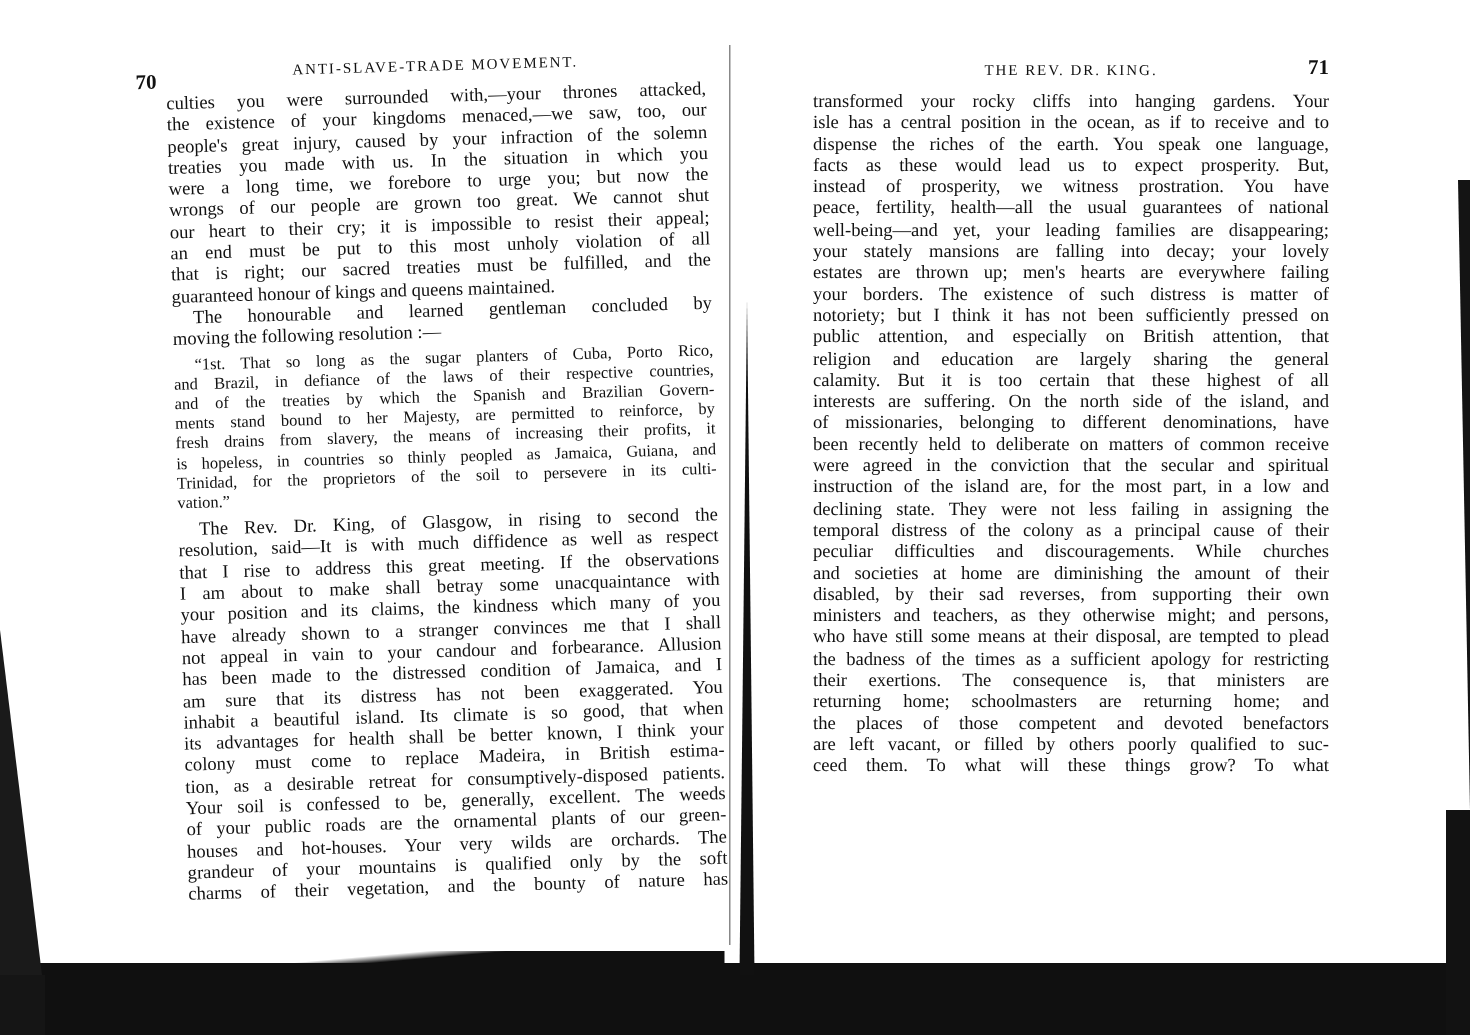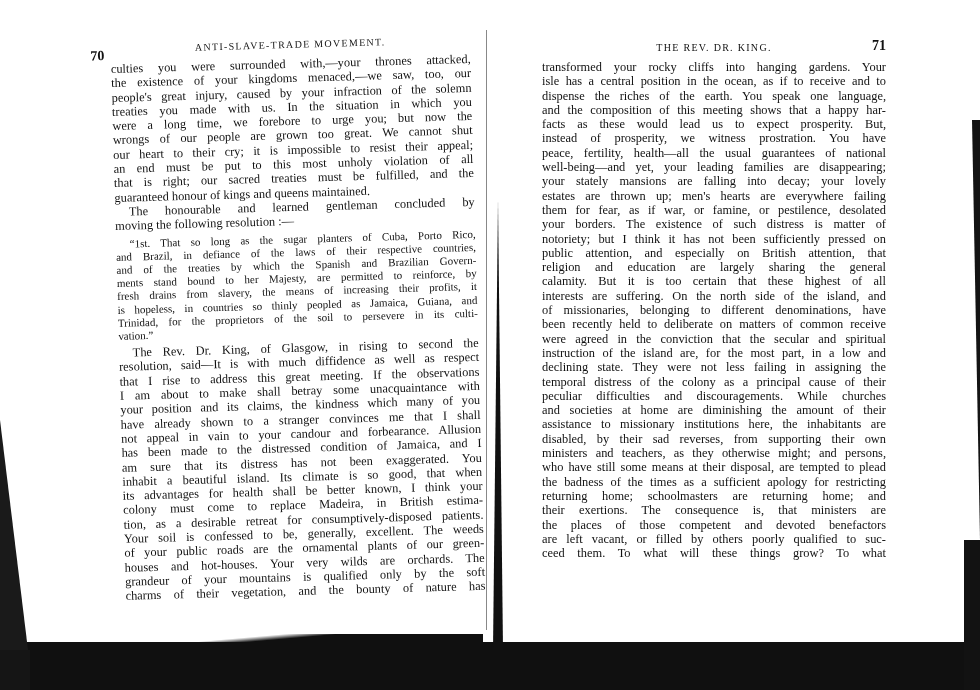--- a/index.html
+++ b/index.html
@@ -199,48 +199,45 @@
 
   <div class="page page-right">
     <div class="running-head">
       <span class="title">THE REV. DR. KING.</span>
       <span class="num">71</span>
     </div>
     <div class="body-text">
       <p>transformed your rocky cliffs into hanging gardens. Your</p>
       <p>isle has a central position in the ocean, as if to receive and to</p>
       <p>dispense the riches of the earth. You speak one language,</p>
-      <p>and the composition of this meeting shows that a happy har-</p>
       <p>facts as these would lead us to expect prosperity. But,</p>
       <p>instead of prosperity, we witness prostration. You have</p>
       <p>peace, fertility, health—all the usual guarantees of national</p>
       <p>well-being—and yet, your leading families are disappearing;</p>
       <p>your stately mansions are falling into decay; your lovely</p>
       <p>estates are thrown up; men's hearts are everywhere failing</p>
-      <p>them for fear, as if war, or famine, or pestilence, desolated</p>
       <p>your borders. The existence of such distress is matter of</p>
       <p>notoriety; but I think it has not been sufficiently pressed on</p>
       <p>public attention, and especially on British attention, that</p>
       <p>religion and education are largely sharing the general</p>
       <p>calamity. But it is too certain that these highest of all</p>
       <p>interests are suffering. On the north side of the island, and</p>
       <p>of missionaries, belonging to different denominations, have</p>
       <p>been recently held to deliberate on matters of common receive</p>
       <p>were agreed in the conviction that the secular and spiritual</p>
       <p>instruction of the island are, for the most part, in a low and</p>
       <p>declining state. They were not less failing in assigning the</p>
       <p>temporal distress of the colony as a principal cause of their</p>
       <p>peculiar difficulties and discouragements. While churches</p>
       <p>and societies at home are diminishing the amount of their</p>
-      <p>assistance to missionary institutions here, the inhabitants are</p>
       <p>disabled, by their sad reverses, from supporting their own</p>
       <p>ministers and teachers, as they otherwise might; and persons,</p>
       <p>who have still some means at their disposal, are tempted to plead</p>
       <p>the badness of the times as a sufficient apology for restricting</p>
+      <p>their exertions. The consequence is, that ministers are</p>
       <p>returning home; schoolmasters are returning home; and</p>
-      <p>their exertions. The consequence is, that ministers are</p>
       <p>the places of those competent and devoted benefactors</p>
       <p>are left vacant, or filled by others poorly qualified to suc-</p>
       <p>ceed them. To what will these things grow? To what</p>
     </div>
   </div>
 
 </div>
 
 </body></html>

